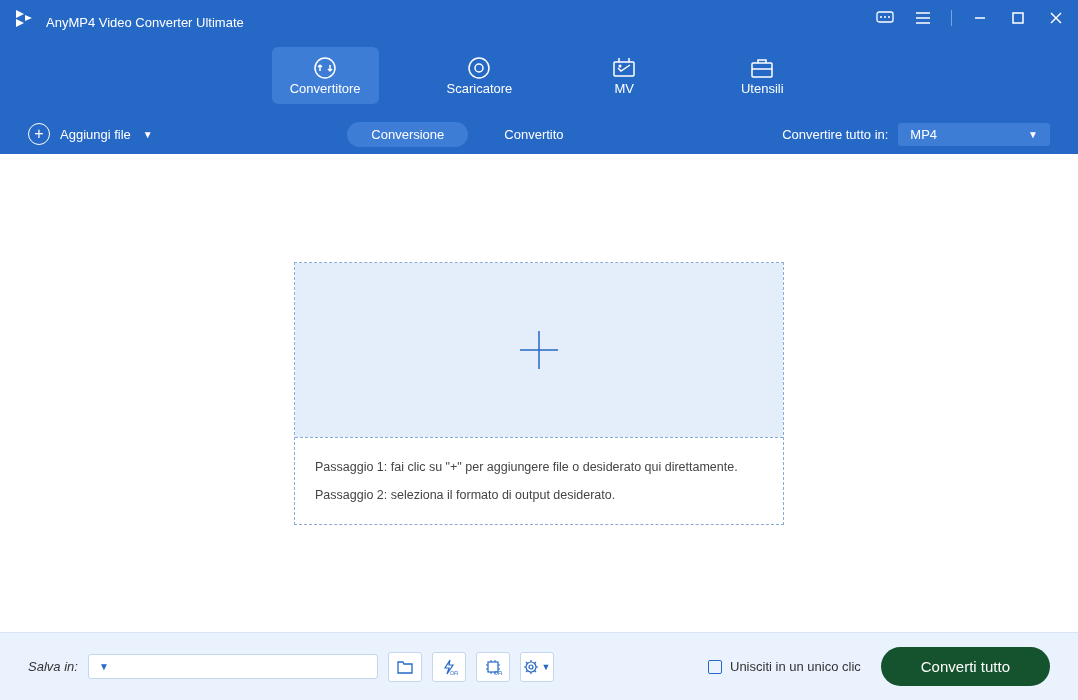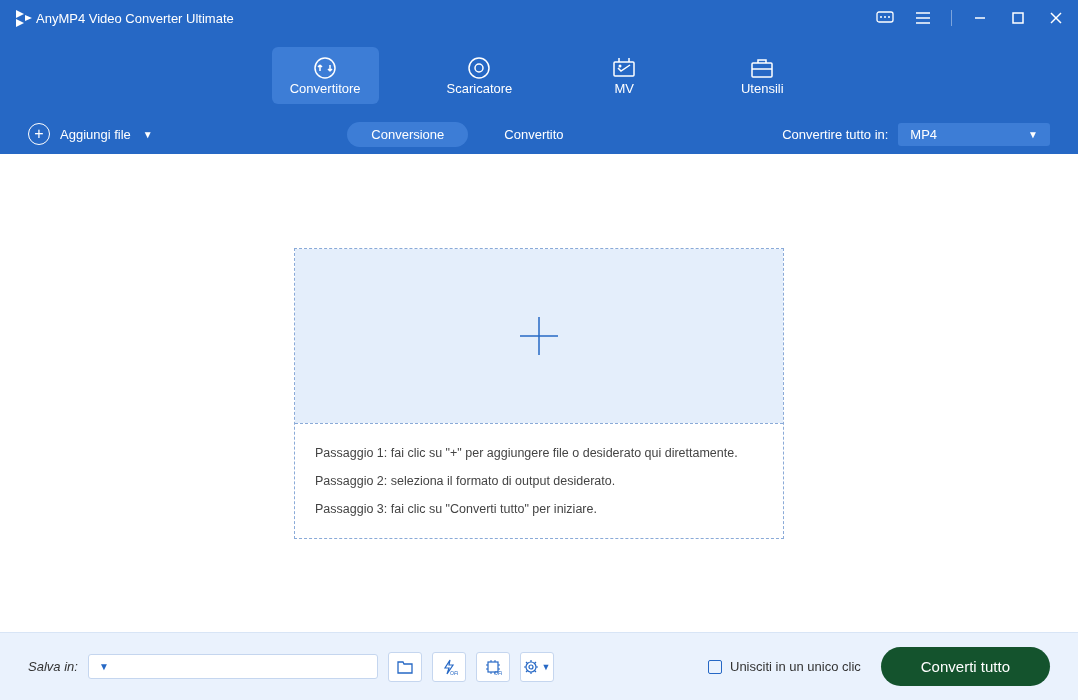--- a/index.html
+++ b/index.html
@@ -7,21 +7,21 @@
     
     .titlebar {
       height: 36px;
       background: #2668c5;
       display: flex;
       align-items: center;
       padding: 0 12px;
       color: #fff;
       justify-content: space-between;
     }
-    .titlebar-left { display: flex; align-items: center; }
+    .titlebar-left { display: flex; align-items: flex-end; gap: 10px; }
     .logo { width: 24px; height: 24px; display: flex; align-items: center; justify-content: center; }
     .title { font-size: 13px; }
     .titlebar-right { display: flex; align-items: center; gap: 18px; }
     .win-btn { cursor: pointer; display: flex; align-items: center; justify-content: center; width: 20px; height: 20px; }
     
     .navbar {
       height: 78px;
       background: #2668c5;
       display: flex;
       align-items: center;
@@ -277,21 +277,20 @@
   <div class="dropzone">
     <div class="drop-top">
       <svg width="50" height="50" viewBox="0 0 50 50">
         <line x1="25" y1="6" x2="25" y2="44" stroke="#2668c5" stroke-width="1.5"></line>
         <line x1="6" y1="25" x2="44" y2="25" stroke="#2668c5" stroke-width="1.5"></line>
       </svg>
     </div>
     <div class="drop-bottom">
       <div>Passaggio 1: fai clic su "+" per aggiungere file o desiderato qui direttamente.</div>
       <div>Passaggio 2: seleziona il formato di output desiderato.</div>
-      <div>Passaggio 3: fai clic su "Converti tutto" per iniziare.</div>
     </div>
   </div>
 </div>
 
 <div class="footer">
   <div class="footer-left">
     <span class="save-label">Salva in:</span>
     <div class="path-box">
       <span style="color:#2668c5;font-size:10px">▼</span>
     </div>

